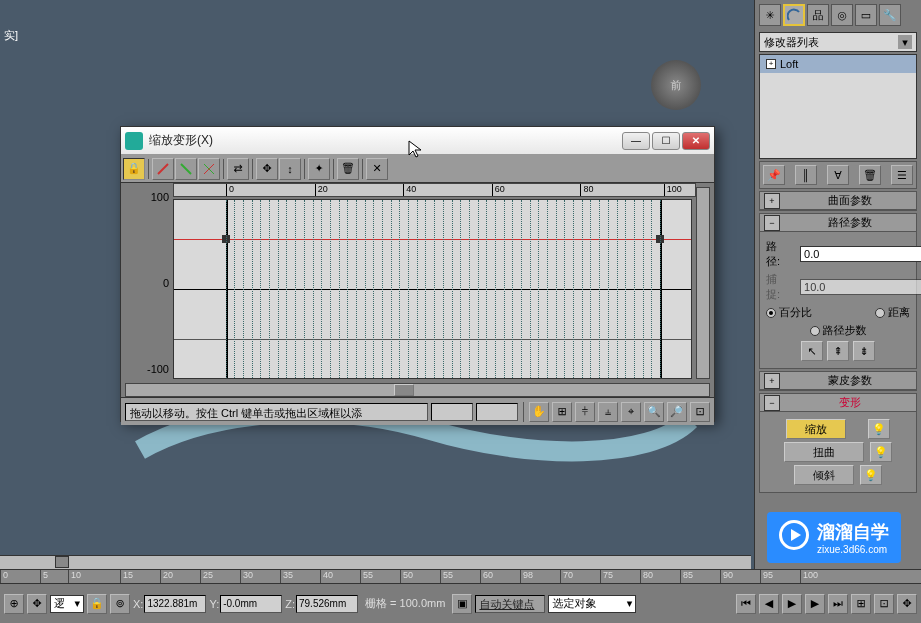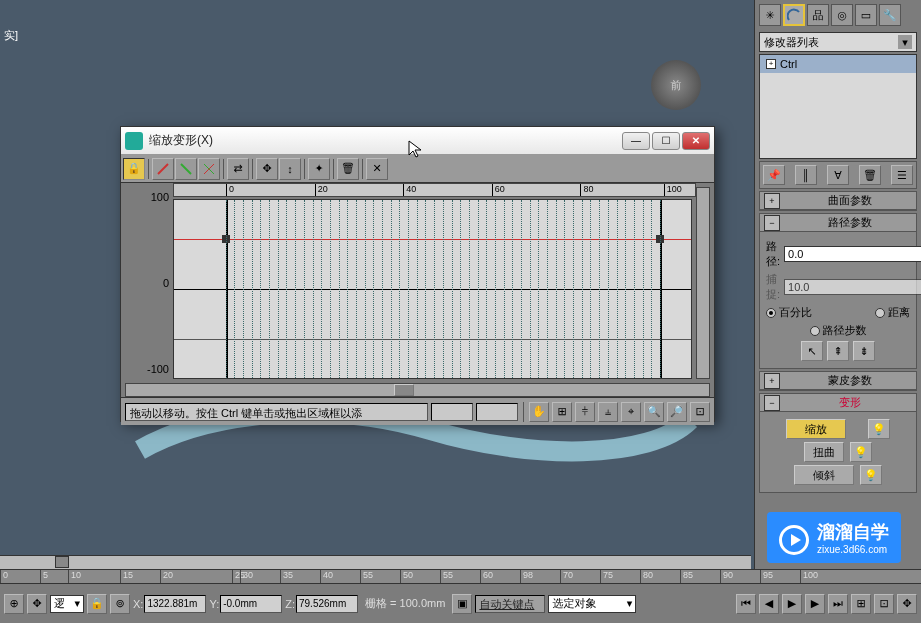--- a/index.html
+++ b/index.html
@@ -19,21 +19,21 @@
   .mod-stack { margin:2px 4px; height:105px; background:#d9d9d9; border:1px solid #333; }
   .mod-item { padding:3px 6px; background:#9bb0ca; display:flex; align-items:center; gap:4px; }
   .mod-plus { width:10px; height:10px; border:1px solid #333; background:#fff; display:flex; align-items:center; justify-content:center; font-size:8px; line-height:8px; }
   .stack-tools { margin:2px 4px; display:flex; justify-content:space-between; background:#8a8a8a; border:1px solid #555; padding:3px; }
   .sbtn { width:22px; height:20px; background:#9a9a9a; border:1px outset #bbb; display:flex; align-items:center; justify-content:center; }
   .rollout { margin:2px 4px; border:1px solid #555; background:#888; }
   .roll-hdr { height:18px; background:#9a9a9a; display:flex; align-items:center; border-bottom:1px solid #555; }
   .roll-toggle { width:16px; height:16px; margin:1px 4px; border:1px solid #333; background:#bbb; display:flex; align-items:center; justify-content:center; font-size:9px; }
   .roll-title { flex:1; text-align:center; }
   .roll-body { padding:4px 6px; background:#888; }
-  .row { display:flex; align-items:center; gap:4px; margin:3px 0; }
+  .row { display:flex; align-items:center; gap:20px; margin:3px 0; }
   .spin { display:flex; flex:1; }
   .spin input { flex:1; background:#fff; border:1px solid #333; padding:1px 3px; height:16px; font-size:11px; }
   .radio { display:inline-flex; align-items:center; gap:3px; }
   .radio .dot { width:10px; height:10px; border:1px solid #333; border-radius:50%; background:#ccc; position:relative; }
   .radio.on .dot::after { content:""; position:absolute; left:2px; top:2px; width:4px; height:4px; border-radius:50%; background:#000; }
   .pbtn { height:20px; background:#aaa; border:1px outset #ccc; display:flex; align-items:center; justify-content:center; }
   .pbtn.y { background:#e6c850; }
   .tiny { width:22px; }
 
   
@@ -75,21 +75,21 @@
   .bottombar { position:absolute; left:0; top:583px; width:921px; height:40px; background:#7c7c7c; border-top:1px solid #333; display:flex; align-items:center; padding:2px 4px; gap:3px; }
   .bb { width:20px; height:20px; background:#9a9a9a; border:1px outset #bbb; display:flex; align-items:center; justify-content:center; }
   .coord { display:flex; align-items:center; gap:1px; }
   .coord .lbl { color:#ddd; }
   .coord input { width:62px; height:18px; background:#d0d0d0; border:1px inset #555; padding:1px 2px; font-size:10px; }
   .gridlbl { color:#ddd; padding:0 4px; }
   .statusf { width:70px; height:18px; background:#a0a0a0; border:1px inset #555; color:#222; padding:1px 3px;text-decoration:underline; }
   .combo { width:88px; height:18px; background:#fff; border:1px solid #333; display:flex; align-items:center; padding:0 3px; justify-content:space-between; }
   
   
-  .wm { position:absolute; right:20px; bottom:60px; background:#2a8cff; color:#fff; padding:8px 12px; display:flex; align-items:flex-end; gap:8px; border-radius:4px; }
+  .wm { position:absolute; right:20px; bottom:60px; background:#2a8cff; color:#fff; padding:8px 12px; display:flex; align-items:flex-start; gap:8px; border-radius:4px; }
   .wm .ring { width:30px; height:30px; border:3px solid #fff; border-radius:50%; display:flex; align-items:center; justify-content:center; }
   .wm .ring::after { content:""; width:0; height:0; border-left:10px solid #fff; border-top:6px solid transparent; border-bottom:6px solid transparent; margin-left:3px; }
   .wm .txt1 { font-size:18px; font-weight:bold; }
   .wm .txt2 { font-size:10px; color:#fff; }
 
   svg { pointer-events:none; }
 </style>
 </head>
 <body>
 
@@ -117,21 +117,21 @@
     <div class="cmd-tab">▭</div>
     <div class="cmd-tab">🔧</div>
   </div>
   <div class="dd">
     <span>修改器列表</span>
     <span class="arrow">▾</span>
   </div>
   <div class="mod-stack">
     <div class="mod-item">
       <span class="mod-plus">+</span>
-      <span>Ctrl</span>
+      <span>Loft</span>
     </div>
   </div>
   <div class="stack-tools">
     <div class="sbtn">📌</div>
     <div class="sbtn">║</div>
     <div class="sbtn">∀</div>
     <div class="sbtn">🗑</div>
     <div class="sbtn">☰</div>
   </div>
 
@@ -199,21 +199,21 @@
     <div class="roll-hdr">
         <div class="roll-toggle">−</div>
       <div class="roll-title r" style="color:#c03">变形</div>
       </div>
     <div class="roll-body">
       <div class="row" style="justify-content:center;gap:22px">
         <div class="pbtn y" style="width:60px">缩放</div>
         <div class="pbtn tiny">💡</div>
       </div>
       <div class="row" style="justify-content:center;gap:6px">
-        <div class="pbtn" style="width:40px">扭曲</div>
+        <div class="pbtn" style="width:80px">扭曲</div>
         <div class="pbtn tiny">💡</div>
       </div>
       <div class="row" style="justify-content:center;gap:6px">
         <div class="pbtn" style="width:60px">倾斜</div>
         <div class="pbtn tiny">💡</div>
       </div>
     </div>
   </div>
 </div>
 
@@ -361,21 +361,21 @@
 
 <div class="timebar">
   <div class="knob"></div>
 </div>
 <div class="timeruler" id="timeruler">
     <div class="tick" style="left: 0px;">0</div>
     <div class="tick" style="left: 40px;">5</div>
     <div class="tick" style="left: 68px;">10</div>
     <div class="tick" style="left: 120px;">15</div>
     <div class="tick" style="left: 160px;">20</div>
-    <div class="tick" style="left: 200px; margin-left: 32px;">25</div>
+    <div class="tick" style="left: 200px;">25</div>
     <div class="tick" style="left: 240px;">30</div>
     <div class="tick" style="left: 280px;">35</div>
     <div class="tick" style="left: 320px;">40</div>
     <div class="tick" style="left: 360px;">55</div>
     <div class="tick" style="left: 400px;">50</div>
     <div class="tick" style="left: 440px;">55</div>
     <div class="tick" style="left: 480px;">60</div>
     <div class="tick" style="left: 520px;">98</div>
     <div class="tick" style="left: 560px;">70</div>
     <div class="tick" style="left: 600px;">75</div>

